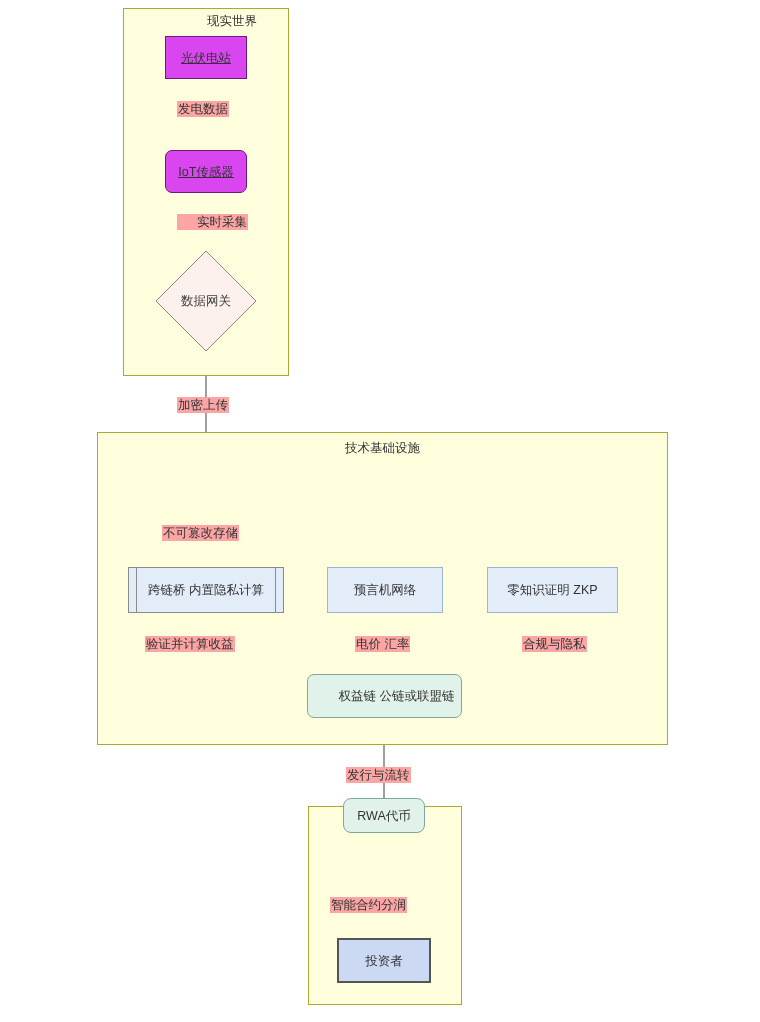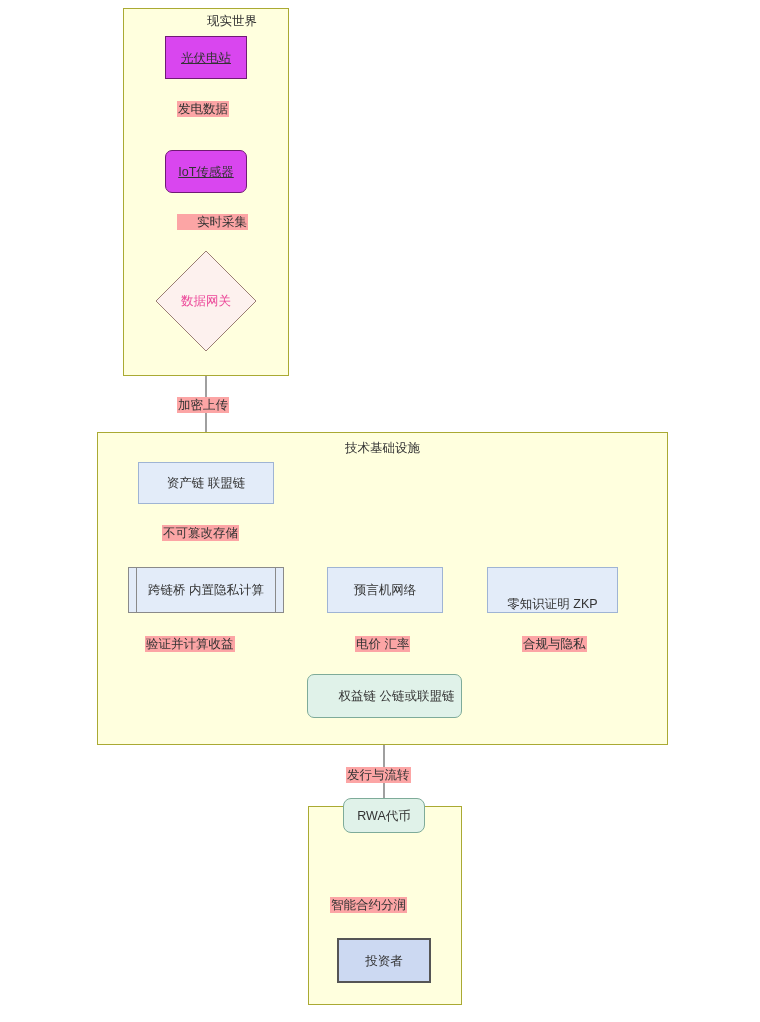--- a/index.html
+++ b/index.html
@@ -92,21 +92,21 @@
   .node-subroutine::before { left: 7px; }
   .node-subroutine::after  { right: 7px; }
 
   
   .node-diamond {
     position: absolute;
     display: flex;
     align-items: center;
     justify-content: center;
     font-size: 12.5px;
-    color: #ec4899;
+    color: #404040;
     white-space: nowrap;
   }
   .node-diamond .dia-shape {
     position: absolute;
     left: 0; top: 0;
     width: 100%;
     height: 100%;
   }
   .node-diamond .dia-label {
     position: relative;
@@ -175,33 +175,30 @@
     <span>IoT传感器</span>
   </div>
 
   <div class="node-diamond" style="left:155px; top:250px; width:102px; height:102px;">
     <svg class="dia-shape" viewBox="0 0 102 102" xmlns="http://www.w3.org/2000/svg">
       <polygon points="51,1 101,51 51,101 1,51" fill="#fdf1ee" stroke="#9a7d74" stroke-width="1"></polygon>
     </svg>
     <span class="dia-label">数据网关</span>
   </div>
 
-  <div class="node node-blue" style="left:138px; top:462px; width:136px; height:42px;">
-    <span>资产链 联盟链</span>
-  </div>
 
   <div class="node node-subroutine" style="left:128px; top:567px; width:156px; height:46px;">
     <span>跨链桥 内置隐私计算</span>
   </div>
 
   <div class="node node-blue" style="left:327px; top:567px; width:116px; height:46px;">
     <span>预言机网络</span>
   </div>
 
-  <div class="node node-blue" style="left:487px; top:567px; width:131px; height:46px;align-items:flex-end;">
+  <div class="node node-blue" style="left:487px; top:567px; width:131px; height:46px;">
     <span>零知识证明 ZKP</span>
   </div>
 
   <div class="node node-green rounded" style="left:307px; top:674px; width:155px; height:44px;padding-left:24px;">
     <span>权益链 公链或联盟链</span>
   </div>
 
   <div class="node node-green rounded" style="left:343px; top:798px; width:82px; height:35px;border-radius:8px;">
     <span>RWA代币</span>
   </div>

